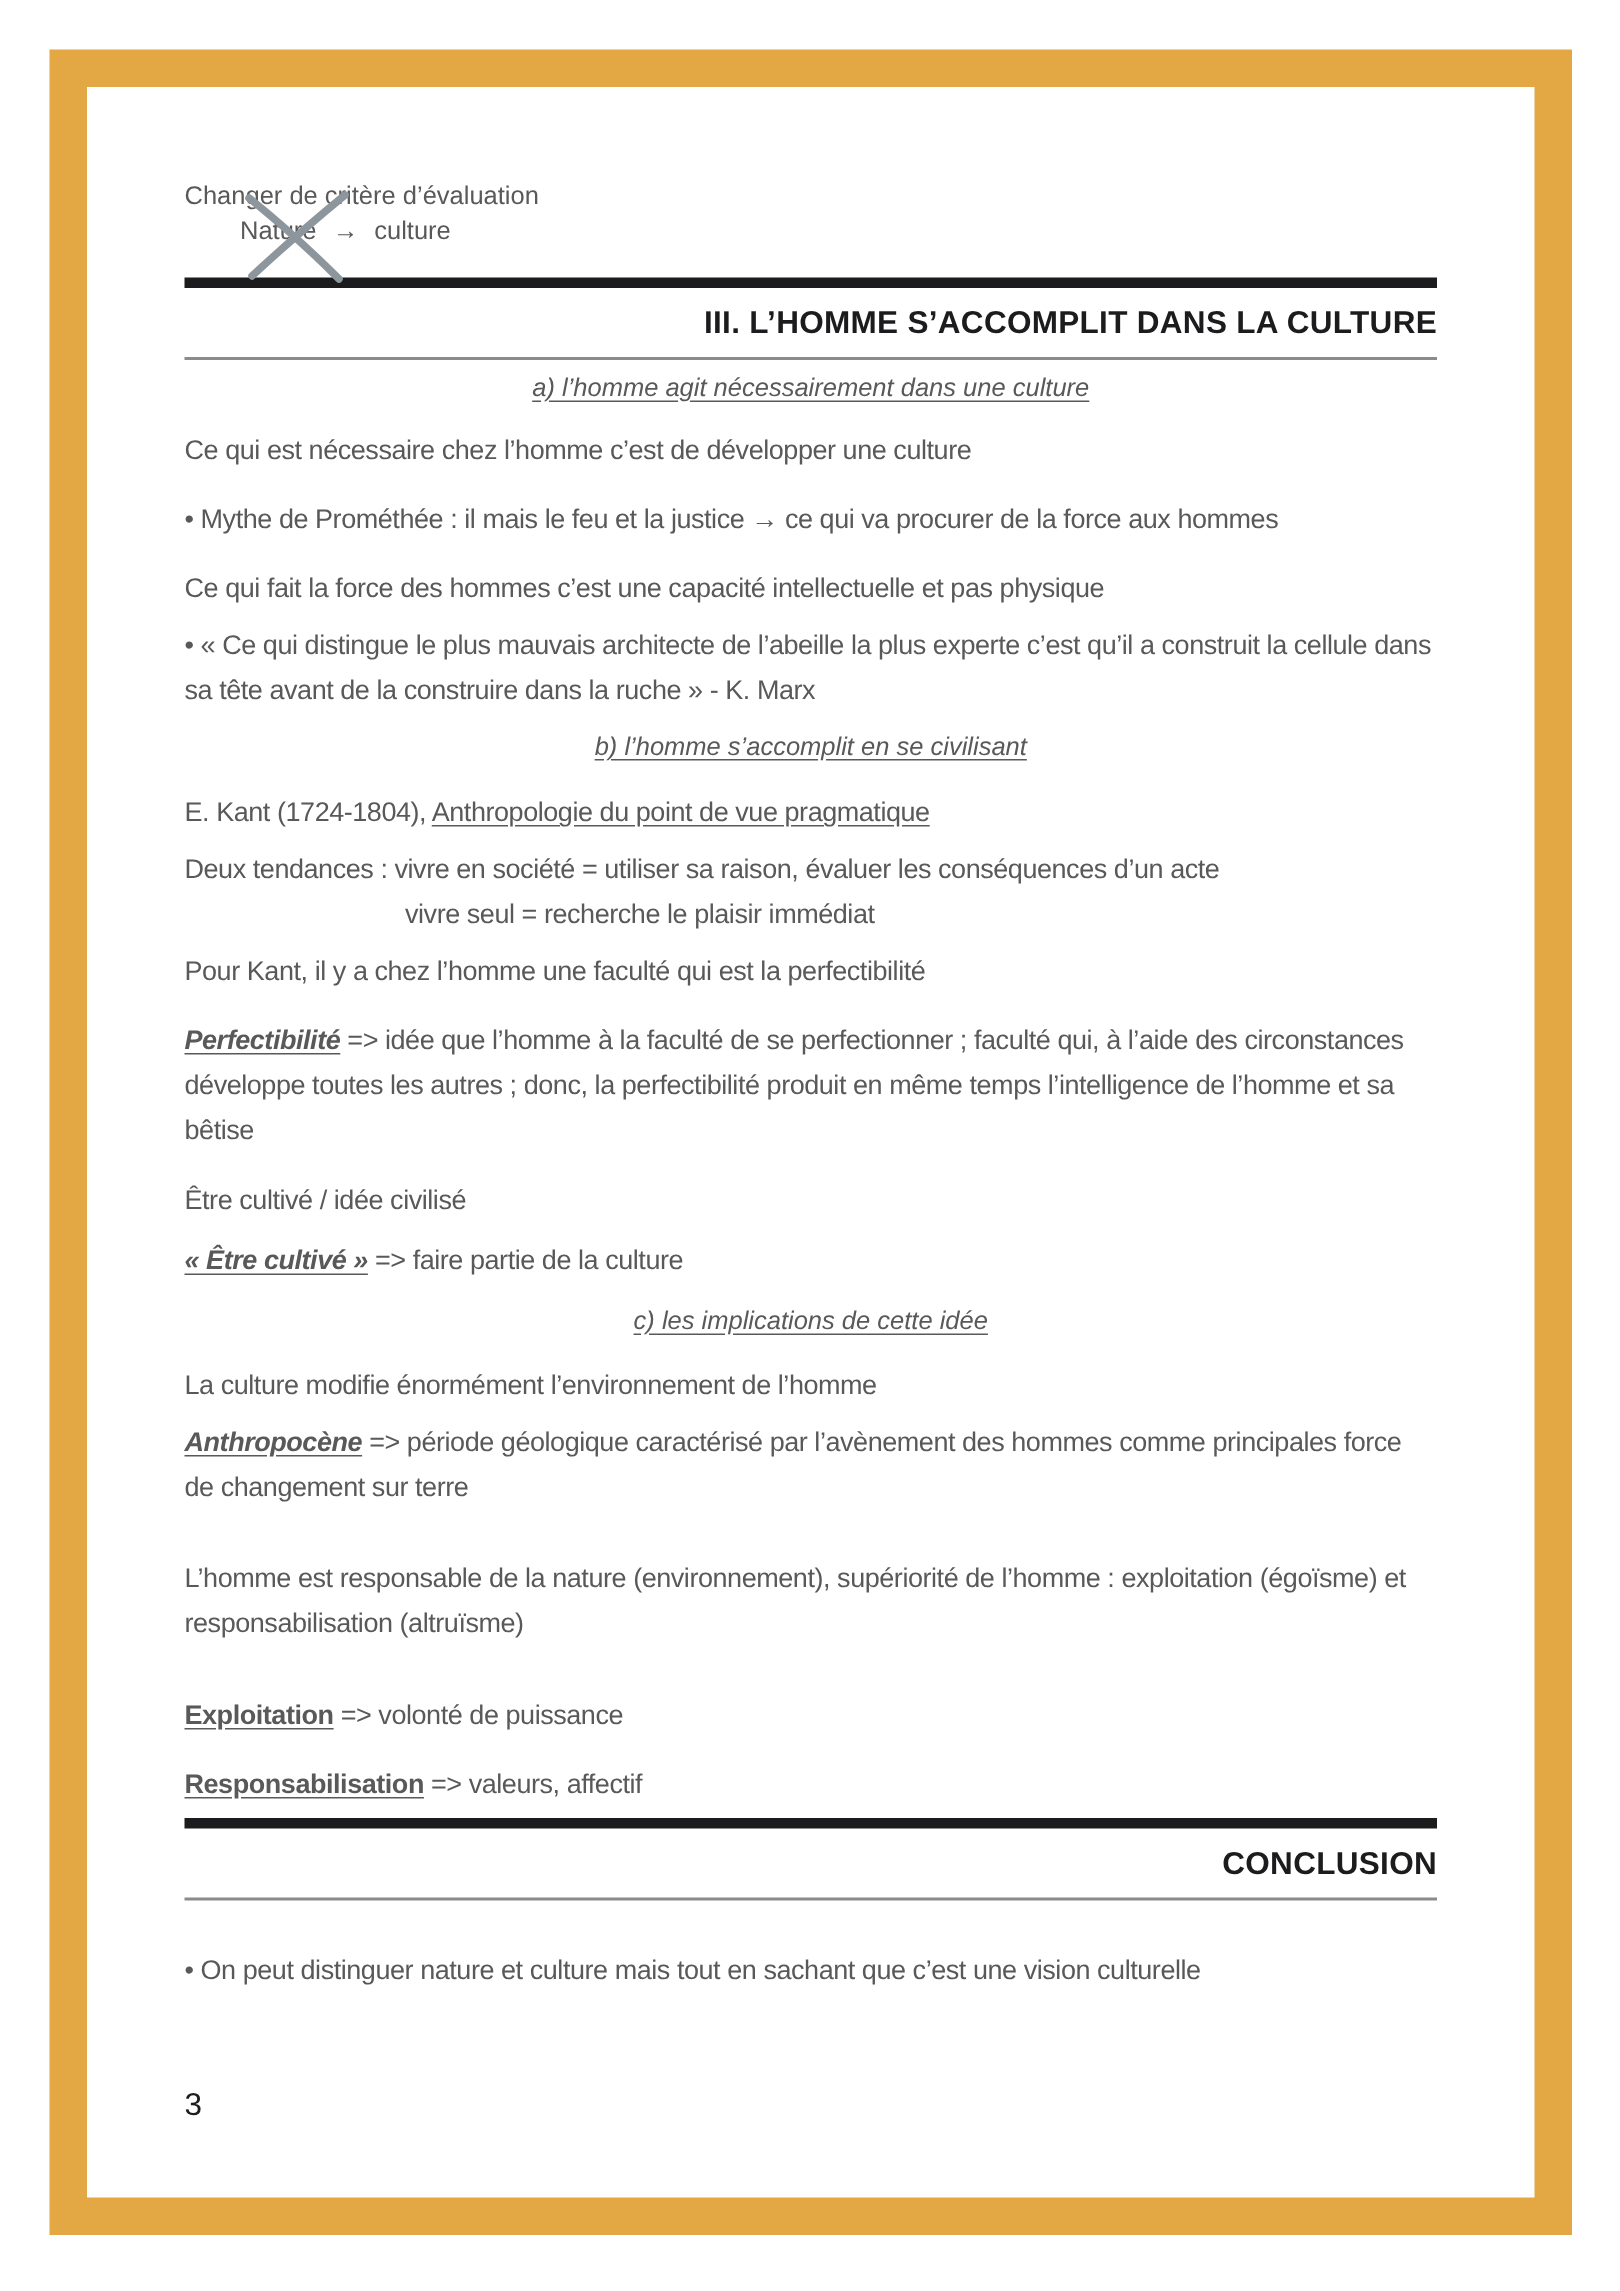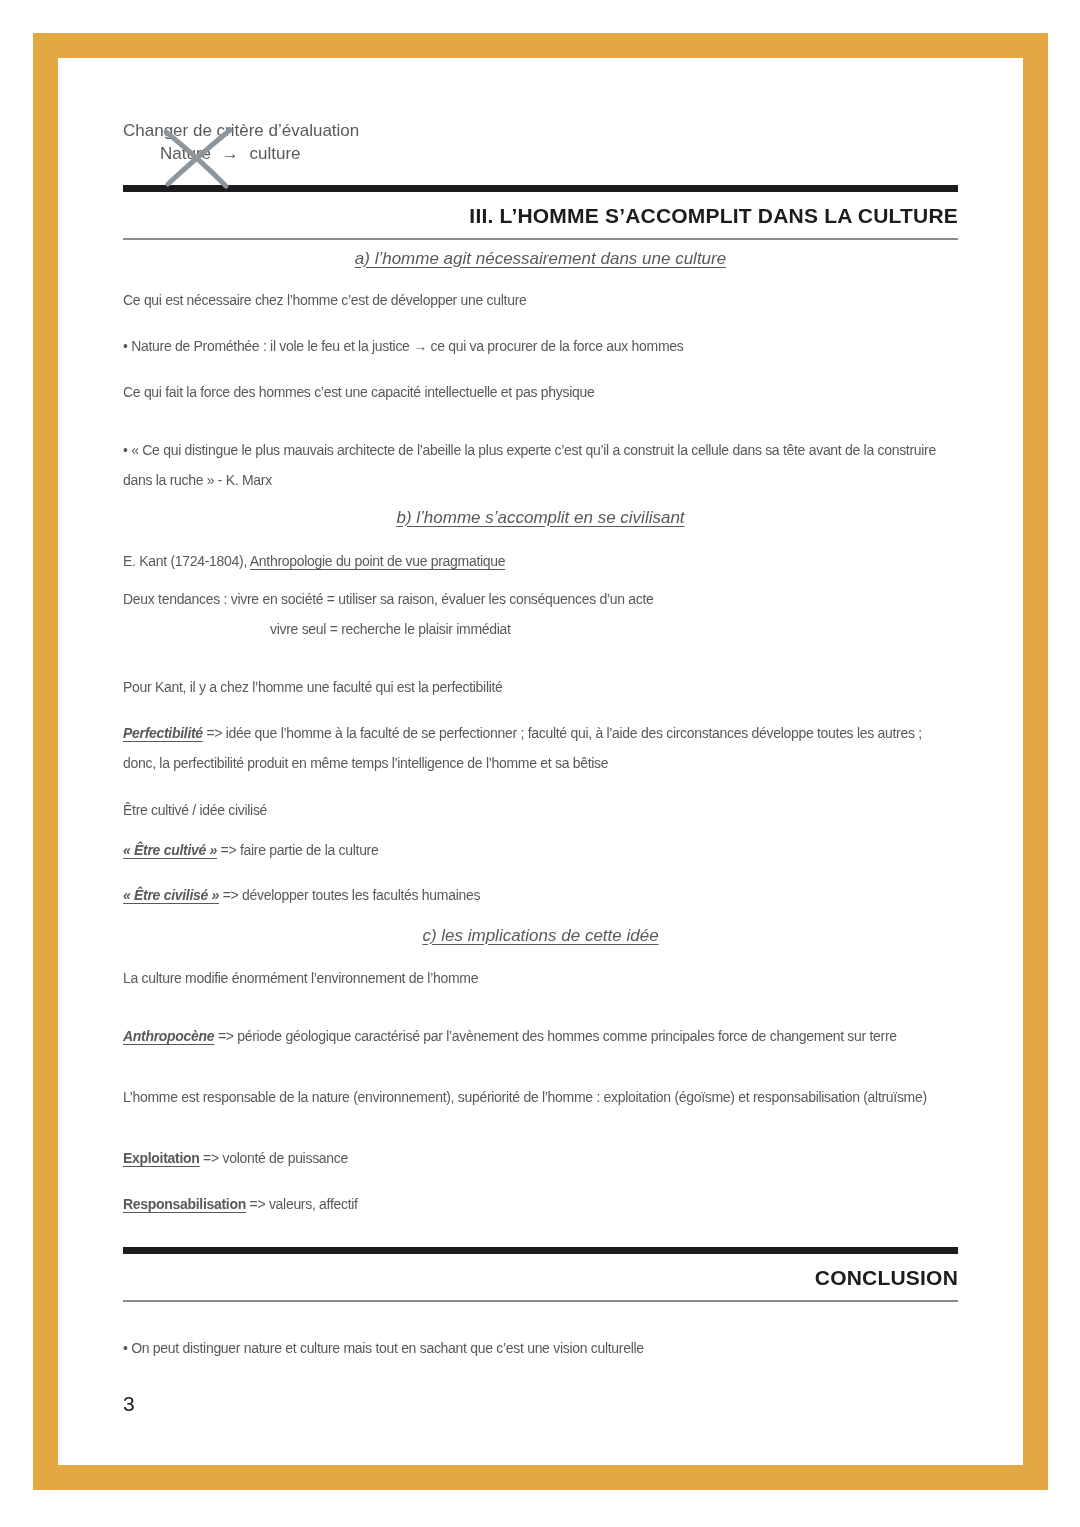--- a/index.html
+++ b/index.html
@@ -36,34 +36,34 @@
     font-size:21px; line-height:32px; font-weight:bold;
     letter-spacing:0.2px;
   }
   .subhead {
     margin:0; text-align:center;
     font-size:17px; line-height:22px;
     font-style:italic; font-weight:normal;
     text-decoration:underline; text-underline-offset:3px;
   }
   .para {
-    margin:0; font-size:14px; line-height:30px; letter-spacing:-0.3px;
+    margin:0; font-size:18px; line-height:30px; letter-spacing:-0.3px;
   }
   .b  { font-weight:bold; }
   .bi { font-weight:bold; font-style:italic; }
   .u  { text-decoration:underline; text-underline-offset:3px; }
   .tend-indent { padding-left:147px; }
 
   .page-num {
     position:absolute; left:123px; top:1392px;
     font-size:21px; color:var(--c-heading,#1C1C1E);
   }
 
   .mt6{margin-top:6px}.mt8{margin-top:8px}.mt10{margin-top:10px}
-  .mt12{margin-top:12px}.mt13{margin-top:31px}.mt14{margin-top:28px}
+  .mt12{margin-top:12px}.mt13{margin-top:31px}.mt14{margin-top:8px}
   .mt15{margin-top:15px}.mt16{margin-top:16px}.mt17{margin-top:17px}
   .mt19{margin-top:8px}.mt20{margin-top:20px}
 </style>
 </head>
 <body>
 
 <div class="frame"></div>
 
 <main class="content">
 
@@ -80,42 +80,41 @@
     <span>culture</span>
   </p>
 
   <div class="rule-thick mt20"></div>
   <h1 class="h-main mt8">III. L’HOMME S’ACCOMPLIT DANS LA CULTURE</h1>
   <div class="rule-thin mt6"></div>
 
   <h2 class="subhead mt19">a) l’homme agit nécessairement dans une culture</h2>
 
   <p class="para mt15">Ce qui est nécessaire chez l’homme c’est de développer une culture</p>
-  <p class="para mt16">• Nature de Prométhée : il vole le feu et la justice → ce qui va procurer de la force aux hommes</p>
+  <p class="para mt16">• Mythe de Prométhée : il mais le feu et la justice → ce qui va procurer de la force aux hommes</p>
   <p class="para mt16">Ce qui fait la force des hommes c’est une capacité intellectuelle et pas physique</p>
   <p class="para mt14">• « Ce qui distingue le plus mauvais architecte de l’abeille la plus experte c’est qu’il a construit la cellule dans sa tête avant de la construire dans la ruche » - K. Marx</p>
 
   <h2 class="subhead mt12">b) l’homme s’accomplit en se civilisant</h2>
 
   <p class="para mt17"><span>E. Kant (1724-1804), </span><span class="u">Anthropologie du point de vue pragmatique</span></p>
 
   <div class="para mt8">
     <div>Deux tendances : vivre en société = utiliser sa raison, évaluer les conséquences d’un acte</div>
     <div class="tend-indent">vivre seul = recherche le plaisir immédiat</div>
   </div>
 
   <p class="para mt14">Pour Kant, il y a chez l’homme une faculté qui est la perfectibilité</p>
 
   <p class="para mt16"><span class="bi u">Perfectibilité</span><span> =&gt; idée que l’homme à la faculté de se perfectionner ; faculté qui, à l’aide des circonstances développe toutes les autres ; donc, la perfectibilité produit en même temps l’intelligence de l’homme et sa bêtise</span></p>
 
   <p class="para mt17">Être cultivé / idée civilisé</p>
 
   <p class="para mt10"><span class="bi u">« Être cultivé »</span><span> =&gt; faire partie de la culture</span></p>
 
-  <p class="para mt15"><span class="bi u">« Être civilisé »</span><span> =&gt; développer toutes les facultés humaines</span></p>
 
   <h2 class="subhead mt15">c) les implications de cette idée</h2>
 
   <p class="para mt16">La culture modifie énormément l’environnement de l’homme</p>
 
   <p class="para mt14"><span class="bi u">Anthropocène</span><span> =&gt; période géologique caractérisé par l’avènement des hommes comme principales force de changement sur terre</span></p>
 
   <p class="para mt13">L’homme est responsable de la nature (environnement), supériorité de l’homme : exploitation (égoïsme) et responsabilisation (altruïsme)</p>
 
   <p class="para mt13"><span class="b u">Exploitation</span><span> =&gt; volonté de puissance</span></p>

